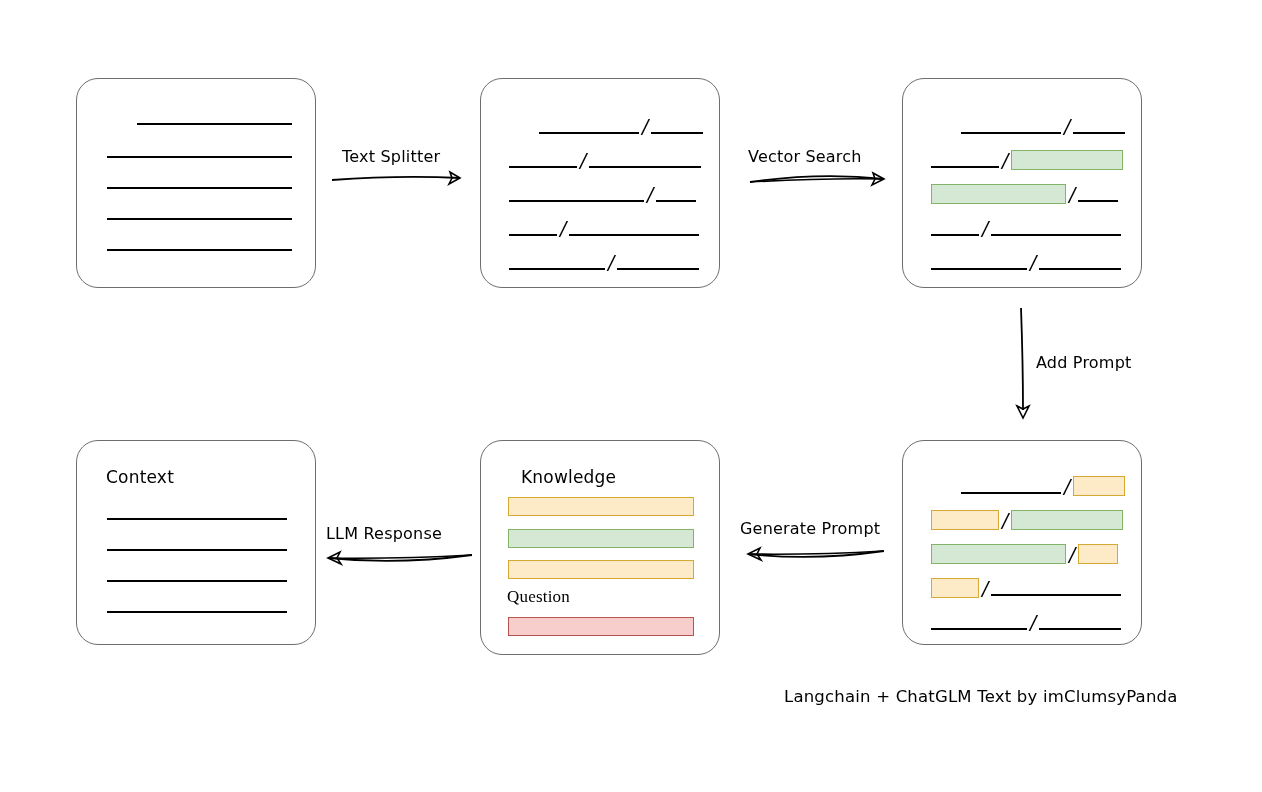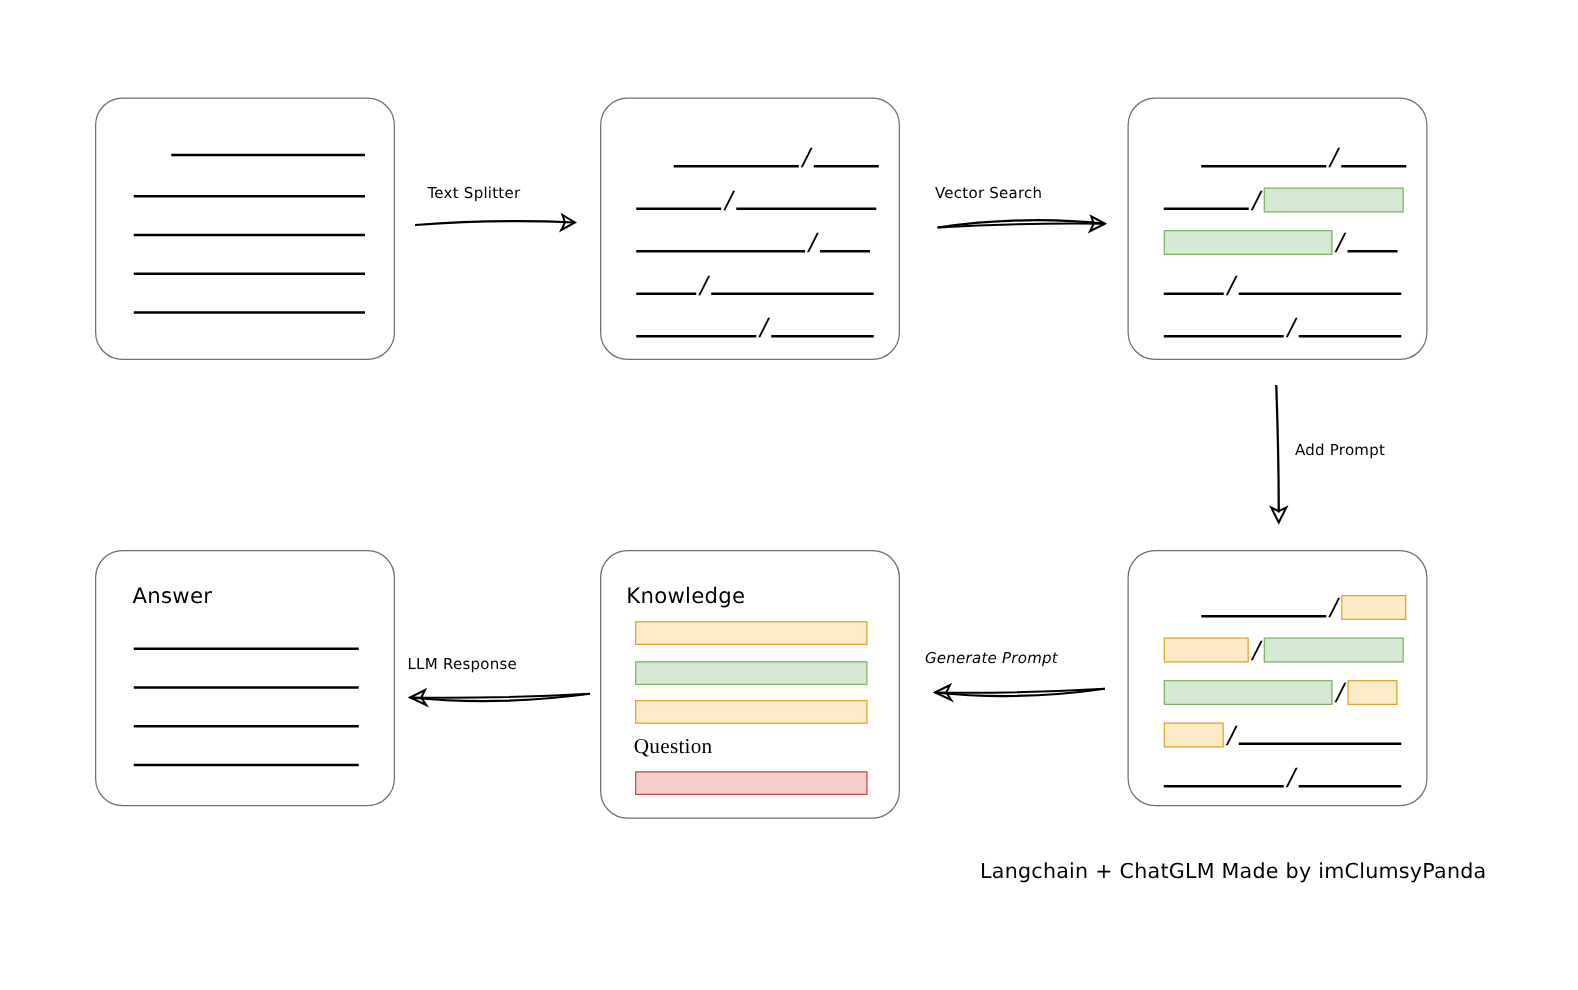--- a/index.html
+++ b/index.html
@@ -92,21 +92,21 @@
     position: absolute;
     box-sizing: border-box;
     height: 19px;
     border-width: 1.4px;
     border-style: solid;
   }
 
   
   .arrow-label {
     position: absolute;
-    font-size: 12px;
+    font-size: 16px;
     white-space: nowrap;
     color: #000;
     letter-spacing: .2px;
   }
   .arrow-svg {
     position: absolute;
     overflow: visible;
   }
 
   
@@ -248,44 +248,44 @@
     </div>
     <div class="row" style="left:0; top:168px;">
       <span style="display:inline-block;width:28px;"></span>
       <span class="seg-line" style="width:96px;"></span>
       <span class="slash">/</span>
       <span class="seg-line" style="width:82px;"></span>
     </div>
   </div>
 </div>
 
-<div class="arrow-label" style="left:740px; top:519px;font-style:italic;">Generate Prompt</div>
+<div class="arrow-label" style="left:740px; top:519px;">Generate Prompt</div>
 <svg class="arrow-svg" style="left:736px; top:544px;" width="152" height="22" viewBox="0 0 152 22">
   <path d="M148,7 Q78,17 12,10" stroke="#000" stroke-width="1.8" fill="none"></path>
   <path d="M148,7 Q78,11 12,10" stroke="#000" stroke-width="1.6" fill="none"></path>
   <path d="M12,10 L24,4 L21,10 L25,16 Z" fill="none" stroke="#000" stroke-width="1.6"></path>
 </svg>
 
 <div class="doc-box" style="left:480px; top:440px; width:240px; height:215px;">
-  <div class="box-heading" style="left:20px; top:26px;">Knowledge</div>
+  <div class="box-heading" style="left:40px; top:26px;">Knowledge</div>
   <div class="bar hl-yellow" style="left:27px; top:56px; width:186px;"></div>
   <div class="bar hl-green" style="left:27px; top:88px; width:186px;"></div>
   <div class="bar hl-yellow" style="left:27px; top:119px; width:186px;"></div>
   <div class="box-heading" style="left:26px; top:146px;font-family:Liberation Serif, serif;">Question</div>
   <div class="bar hl-red" style="left:27px; top:176px; width:186px;"></div>
 </div>
 
 <div class="arrow-label" style="left:326px; top:524px;">LLM Response</div>
 <svg class="arrow-svg" style="left:316px; top:548px;" width="160" height="22" viewBox="0 0 160 22">
   <path d="M156,7 Q82,17 12,10" stroke="#000" stroke-width="1.8" fill="none"></path>
   <path d="M156,7 Q82,11 12,10" stroke="#000" stroke-width="1.6" fill="none"></path>
   <path d="M12,10 L24,4 L21,10 L25,16 Z" fill="none" stroke="#000" stroke-width="1.6"></path>
 </svg>
 
 <div class="doc-box" style="left:76px; top:440px; width:240px; height:205px;">
-  <div class="box-heading" style="left:29px; top:26px;">Answer</div>
+  <div class="box-heading" style="left:29px; top:26px;">Context</div>
   <div class="plain-line" style="left:30px; top:77px;  width:180px;"></div>
   <div class="plain-line" style="left:30px; top:108px; width:180px;"></div>
   <div class="plain-line" style="left:30px; top:139px; width:180px;"></div>
   <div class="plain-line" style="left:30px; top:170px; width:180px;"></div>
 </div>
 
-<div class="credit" style="left:784px; top:687px;">Langchain + ChatGLM Made by imClumsyPanda</div>
+<div class="credit" style="left:784px; top:687px;">Langchain + ChatGLM Text by imClumsyPanda</div>
 
 </body></html>

